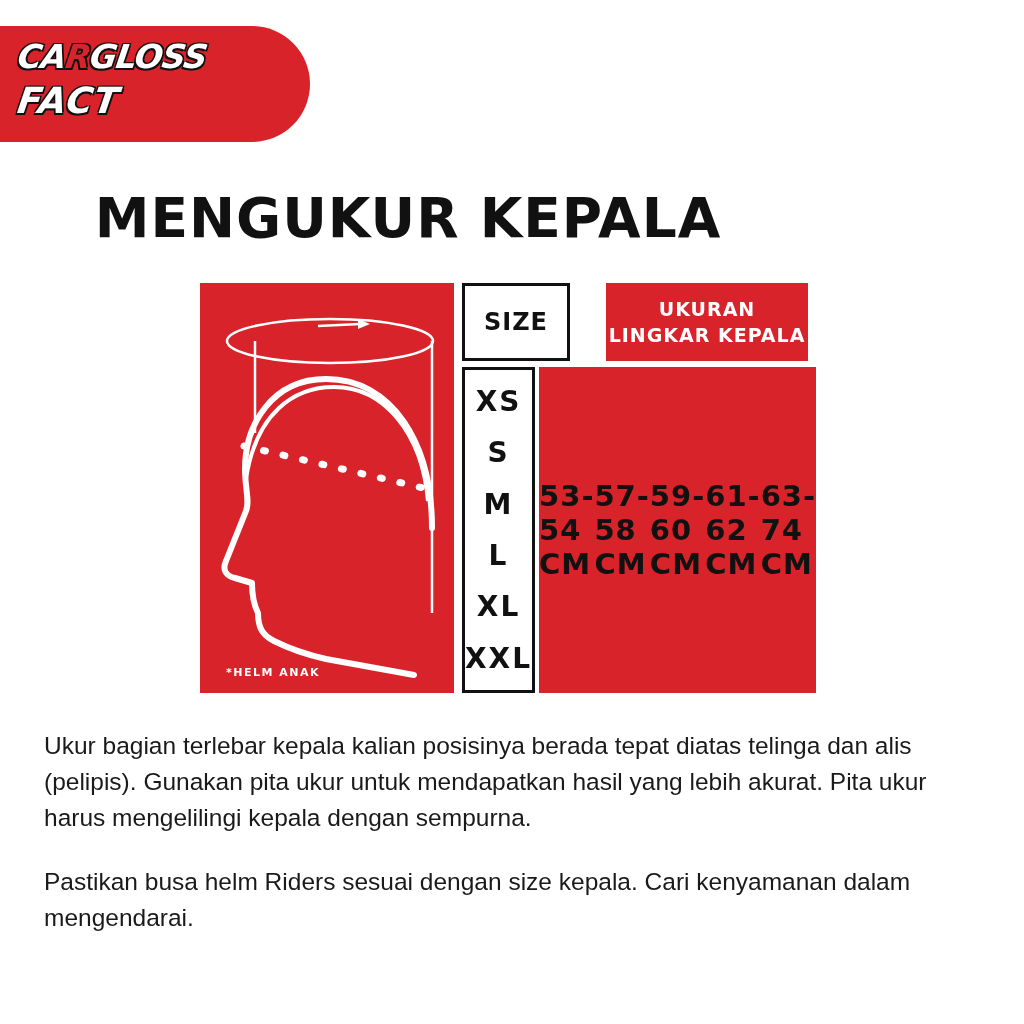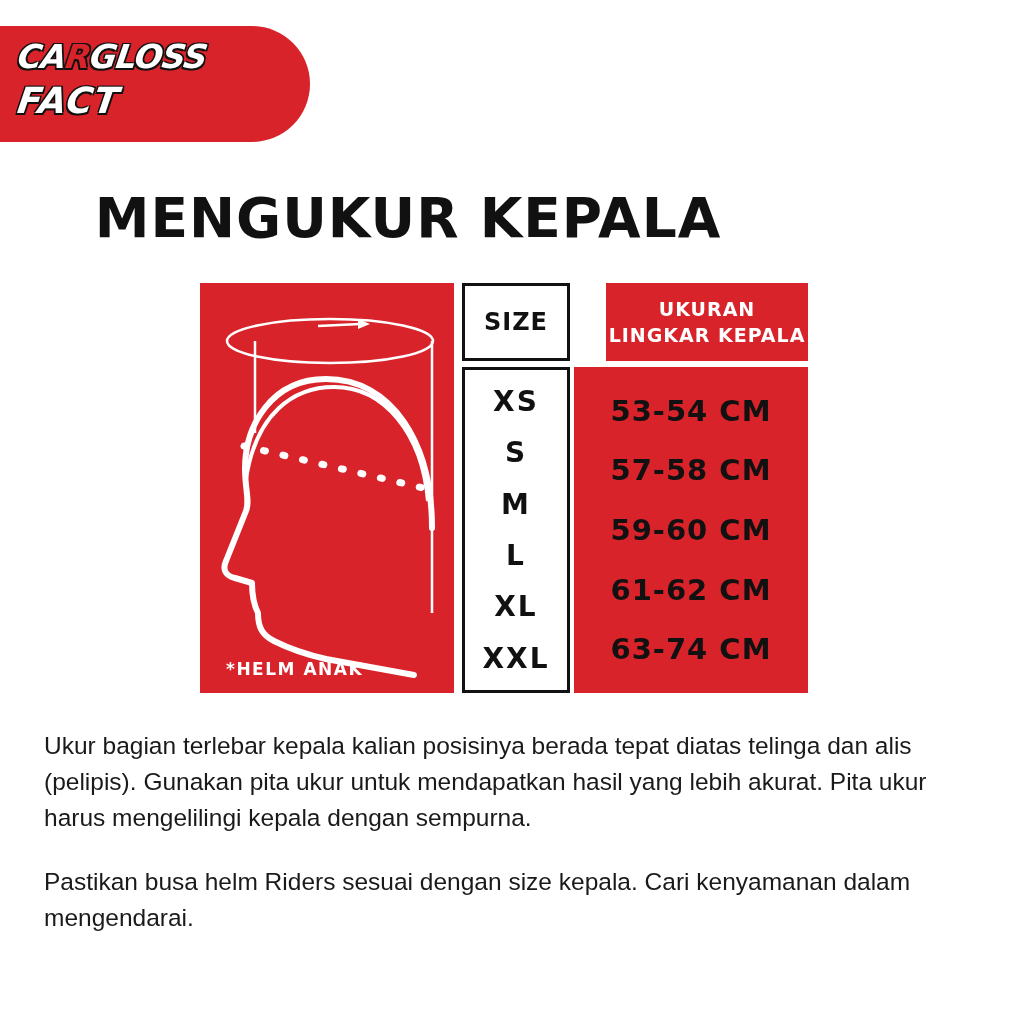--- a/index.html
+++ b/index.html
@@ -91,21 +91,21 @@
     position: relative;
     overflow: hidden;
   }
   .head-figure svg { display: block; }
   .figure-caption {
     position: absolute;
     left: 26px;
     bottom: 14px;
     font-family: "DejaVu Sans", sans-serif;
     font-weight: bold;
-    font-size: 17px;
+    font-size: 11px;
     letter-spacing: 1.5px;
     color: #ffffff;
   }
 
   .size-table {
     margin-left: 8px;
     width: 346px;
     height: 410px;
     display: flex;
     flex-direction: column;
@@ -158,21 +158,21 @@
     flex-direction: column;
     justify-content: space-around;
     align-items: center;
     padding: 6px 0;
   }
   .col-range {
     flex: 1;
     margin-left: 4px;
     background: #d8232a;
     display: flex;
-    flex-direction: column;
+    flex-direction: row;
     justify-content: space-around;
     align-items: center;
     padding: 14px 0;
   }
   .cell-size {
     font-family: "DejaVu Sans", sans-serif;
     font-weight: bold;
     font-size: 28px;
     letter-spacing: 2px;
     color: #111111;

